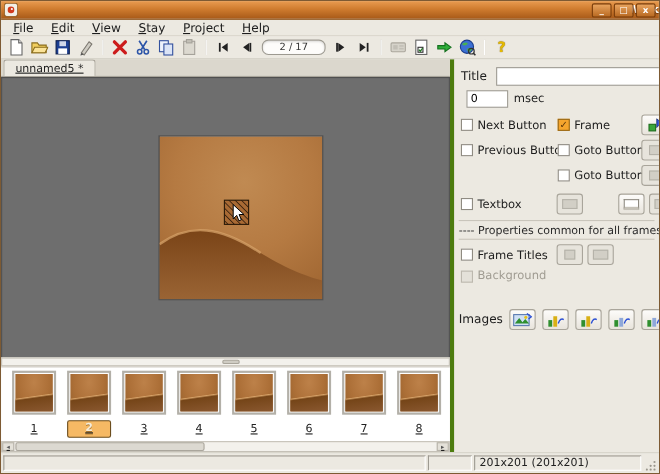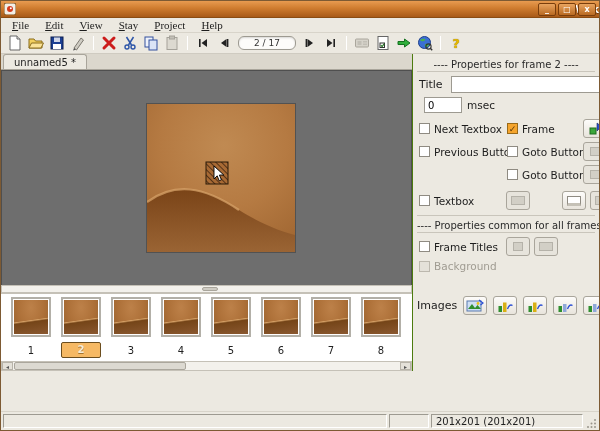--- a/index.html
+++ b/index.html
@@ -17,37 +17,37 @@
   .title-text { position:absolute; left:0; right:0; text-align:right; color:#fff;
                 font-weight:bold; font-size:10px; text-shadow:0 1px 1px rgba(60,25,0,.7); }
   .win-btns { margin-left:auto; display:flex; gap:2px; z-index:2; }
   .win-btn { width:18px; height:13px; border:1px solid #7a3e0c; border-radius:2px;
              background:linear-gradient(#e9a45f,#b96a22); color:#fff; font-size:8px; line-height:11px;
              text-align:center; font-weight:bold; cursor:default; }
 
   
   .menubar { height:15px; flex:0 0 15px; display:flex; align-items:center; gap:2px;
              background:#ece9e1; border-bottom:1px solid #d8d4ca; padding:0 4px; }
-  .menu-item { padding:1px 7px; font-size:11px;font-family:Liberation Serif, serif; }
+  .menu-item { padding:1px 7px; font-size:11px; }
   .menu-item::first-letter { text-decoration:underline; }
 
   
   .toolbar { height:21px; flex:0 0 21px; display:flex; align-items:center; gap:3px;
              background:#ece9e1; border-bottom:1px solid #cfcbc1; padding:0 5px; }
   .tbtn { width:18px; height:18px; display:flex; align-items:center; justify-content:center; border-radius:2px; }
   .tbtn svg { display:block; }
   .tsep { width:1px; height:14px; background:#c2beb4; border-right:1px solid #fff; margin:0 3px; }
   .frame-counter { width:58px; height:14px; background:#fdfcfa; border:1px solid #9d9a91;
                    border-radius:6px; font-size:9px; text-align:center; line-height:12px; color:#333;
                    box-shadow:inset 0 1px 2px rgba(0,0,0,.15); margin:0 2px; }
   .help-glyph { color:#e5b902; font-weight:bold; font-size:13px; text-shadow:0 0 1px #6a5500; }
 
   
   .main { flex:1; display:flex; min-height:0; }
-  .left-col { width:412px; flex:0 0 412px; display:flex; flex-direction:column; border-right:1px solid #4d7c0f; }
+  .left-col { width:412px; flex:0 0 412px; display:flex; flex-direction:column; border-right:4px solid #4d7c0f;text-decoration:underline; }
 
   .tabbar { height:16px; flex:0 0 16px; background:#dbd7cd; display:flex; align-items:flex-end;
             border-bottom:1px solid #a9a59b; }
   .tab { height:15px; padding:1px 10px 0; background:#ece9e1; border:1px solid #a9a59b; border-bottom:none;
          border-radius:3px 3px 0 0; font-size:10px; margin-left:2px; line-height:14px; }
 
   .canvas { flex:1; background:#6e6e6e; border:1px solid #4f4f4f; border-bottom:none;
             display:flex; align-items:center; justify-content:center; overflow:hidden; }
   .frame-image { width:148px; height:148px; transform:translateX(14px); box-shadow:0 0 0 1px rgba(0,0,0,.25); }
 
@@ -98,21 +98,21 @@
           justify-content:center; padding:0 2px; }
   .pbtn.disabled { background:#e7e4dc; }
   .gray-glyph { width:14px; height:9px; background:#d2cfc6; border:1px solid #b5b2a9; }
   .white-glyph { width:14px; height:10px; background:#fff; border:1px solid #8f8b82; border-bottom:3px solid #c5c1b7; }
   .sep-line { border-top:1px solid #c9c5bb; margin:5px 0 2px; }
   .btn-cluster { display:flex; gap:4px; margin-left:8px; }
   .images-row { display:flex; align-items:center; gap:6px; margin:24px 0 0 0; }
 
   
   .statusbar { height:19px; flex:0 0 19px; background:#ece9e1; display:flex; gap:2px;
-               padding:2px 2px 2px 2px; border-top:1px solid #d8d4ca;margin-top:40px; }
+               padding:2px 2px 2px 2px; border-top:1px solid #d8d4ca; }
   .scell { border:1px solid; border-color:#9d9a91 #fff #fff #9d9a91; font-size:10px;
            line-height:13px; padding:0 4px; color:#222; }
   .scell.c1 { flex:1; }
   .scell.c2 { width:40px; }
   .scell.c3 { width:152px; }
   .grip { width:12px; display:flex; align-items:flex-end; justify-content:flex-end; }
 </style>
 </head>
 <body>
 
@@ -331,36 +331,35 @@
           <span class="sarrow">◂</span>
           <span class="strack">
               <span class="sthumb"></span>
             </span>
           <span class="sarrow">▸</span>
         </div>
       </div>
     </div>
 
     <div class="right-col">
-      <div class="group-header">---- Properties for frame 2 ----</div>
 
       <div class="prow">
         <span>Title</span>
         <input class="ptitle-input" type="text" value="" style="">
       </div>
 
       <div class="prow" style="font-size:10.5px;">
         <input class="stay-input" type="text" value="0" style="">
         <span>msec</span>
       </div>
 
       <div class="cb-grid">
         <span class="cbx">
             <span class="box"></span>
-            <span>Next Textbox</span>
+            <span>Next Button</span>
           </span>
         <span class="cbx">
             <span class="box checked">✓</span>
             <span>Frame</span>
           </span>
         <span class="pbtn">
             <svg width="16" height="14" viewBox="0 0 16 14">
               <rect x="1" y="6" width="6" height="6" fill="#3aa63a" stroke="#1e6e1e"></rect>
               <path d="M8,1 v8 l2.2,-2.2 1.4,3.4 1.6,-.8 -1.4,-3.2 2.8,0 z" fill="#2b4fd4" stroke="#14265e" stroke-width="0.6"></path>
             </svg>

